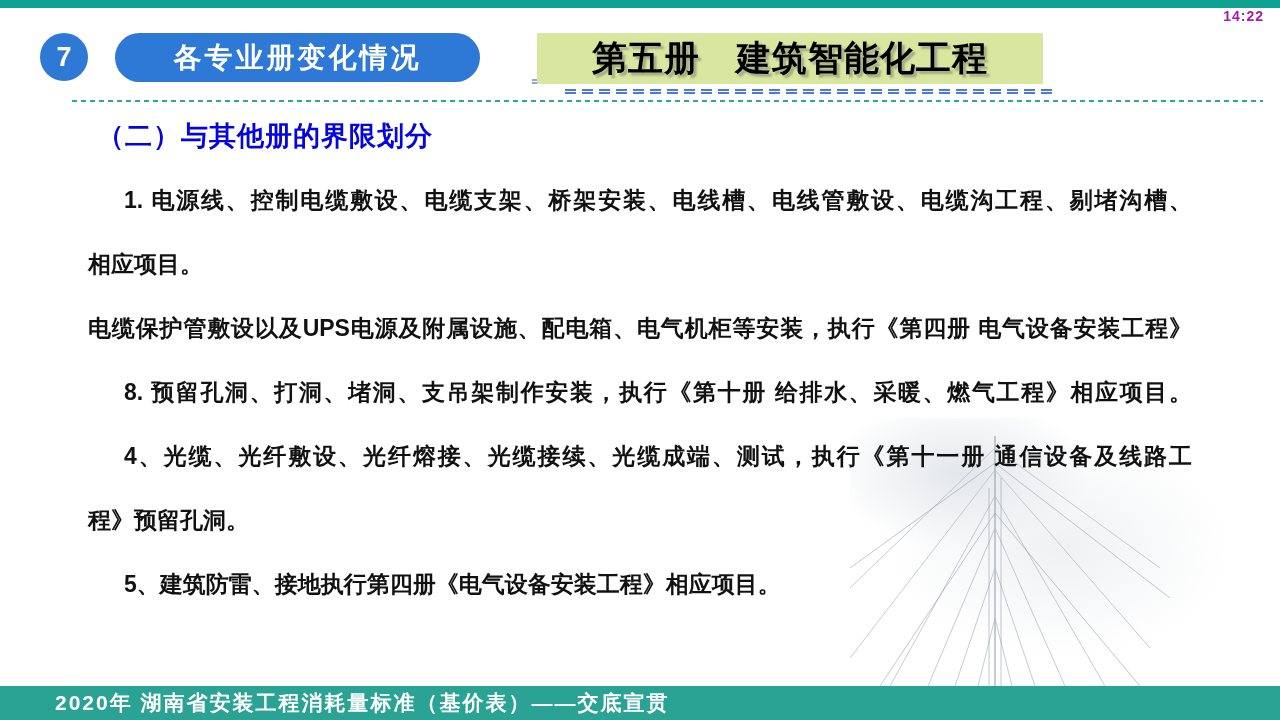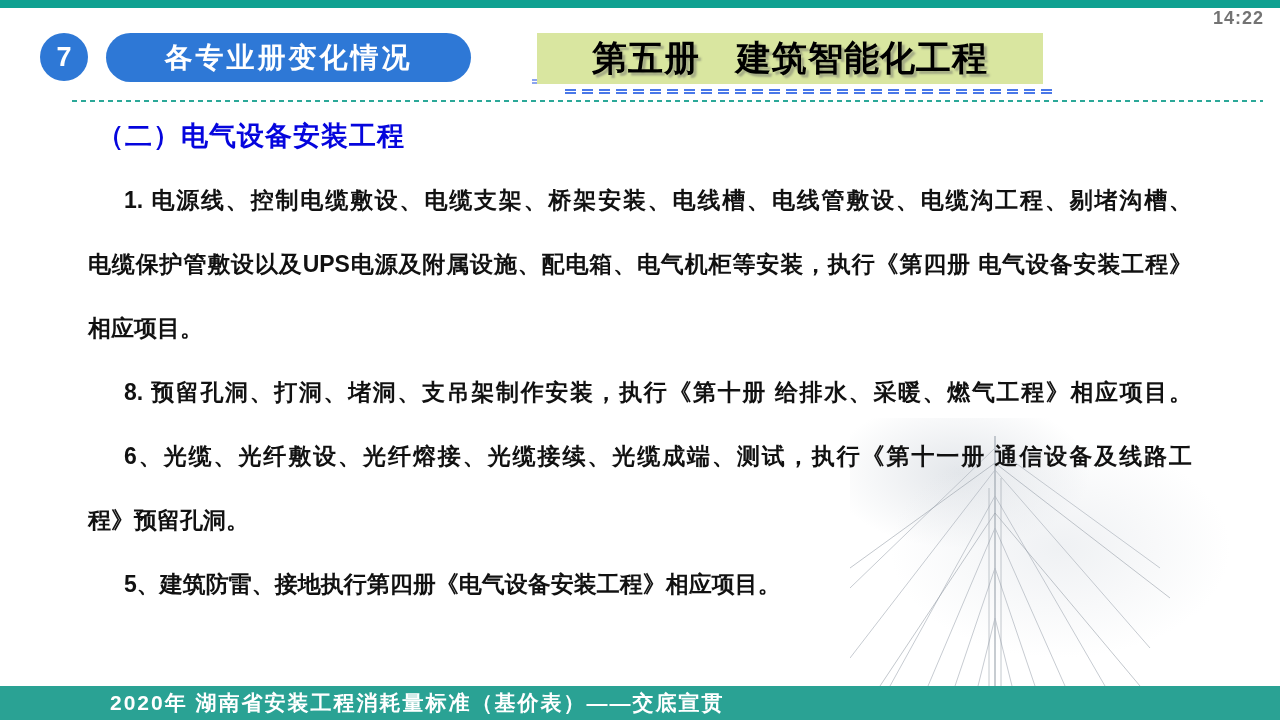--- a/index.html
+++ b/index.html
@@ -1,28 +1,28 @@
 <!DOCTYPE html>
 <html><head>
 <meta charset="utf-8">
 <style>
   html,body{margin:0;padding:0;background:#555;}
   .slide{
     position:relative;width:1280px;height:720px;background:#ffffff;overflow:hidden;
     font-family:"Liberation Sans","DejaVu Sans",sans-serif;
   }
   .topbar{position:absolute;left:0;top:0;width:100%;height:8px;background:#0fa191;}
-  .clock{position:absolute;top:8px;right:16px;font-size:18px;font-weight:bold;color:#737373;letter-spacing:1px;}
+  .clock{position:absolute;top:8px;right:16px;font-size:14px;font-weight:bold;color:#a21caf;letter-spacing:1px;}
   .badge{
     position:absolute;left:40px;top:33px;width:48px;height:48px;border-radius:50%;
     background:#2e78d6;color:#fff;font-size:27px;font-weight:bold;
     display:flex;align-items:center;justify-content:center;
   }
   .pill{
-    position:absolute;left:106px;top:33px;width:365px;height:49px;border-radius:25px;
+    position:absolute;left:115px;top:33px;width:365px;height:49px;border-radius:25px;
     background:#2e78d6;color:#fff;font-size:28px;font-weight:bold;letter-spacing:3px;
     display:flex;align-items:center;justify-content:center;
   }
   .title-wrap{position:absolute;left:530px;top:33px;width:520px;text-align:center;z-index:2;}
   .title{
     display:inline-block;background:#d9e6a0;padding:2px 55px;
     font-size:35px;font-weight:bold;color:#000;letter-spacing:1px;white-space:nowrap;
     text-shadow:3px 3px 2px rgba(100,100,100,.45);
   }
   .dash{
@@ -39,21 +39,21 @@
   .heading{position:absolute;left:97px;top:118px;font-size:27px;font-weight:bold;color:#0505dd;letter-spacing:1px;z-index:2;}
   .bodytext{position:absolute;left:88px;top:168px;width:1104px;z-index:2;}
   .line{height:64px;line-height:64px;font-size:23px;font-weight:bold;color:#111;}
   .line.ind{text-indent:36px;}
   .line.just{text-align:justify;text-align-last:justify;}
   .building{position:absolute;left:850px;top:418px;width:430px;height:268px;z-index:1;pointer-events:none;}
   .footer{
     position:absolute;left:0;bottom:0;width:100%;height:34px;background:#2aa294;z-index:3;
     display:flex;align-items:center;
   }
-  .footer span{margin-left:110px;color:#fff;font-size:21px;font-weight:bold;letter-spacing:2px;white-space:nowrap;}
+  .footer span{margin-left:55px;color:#fff;font-size:21px;font-weight:bold;letter-spacing:2px;white-space:nowrap;}
 </style>
 </head>
 <body>
 
 <div class="slide">
 
   <div class="topbar"></div>
 
   <div class="clock">14:22</div>
 
@@ -104,28 +104,28 @@
         <path d="M139,70 L139,268"></path>
         <path d="M151,60 L151,268"></path>
         <path d="M0,150 L145,45"></path>
         <path d="M30,268 L145,95"></path>
         <path d="M145,45 L320,180"></path>
         <path d="M145,95 L290,268"></path>
       </g>
     </svg>
   </div>
 
-  <div class="heading">（二）电气设备安装工程</div>
+  <div class="heading">（二）与其他册的界限划分</div>
 
   <div class="bodytext">
     <div class="line ind just">1. 电源线、控制电缆敷设、电缆支架、桥架安装、电线槽、电线管敷设、电缆沟工程、剔堵沟槽、</div>
+    <div class="line">相应项目。</div>
     <div class="line just">电缆保护管敷设以及UPS电源及附属设施、配电箱、电气机柜等安装，执行《第四册 电气设备安装工程》</div>
-    <div class="line">相应项目。</div>
     <div class="line ind just">8. 预留孔洞、打洞、堵洞、支吊架制作安装，执行《第十册 给排水、采暖、燃气工程》相应项目。</div>
-    <div class="line ind just">6、光缆、光纤敷设、光纤熔接、光缆接续、光缆成端、测试，执行《第十一册 通信设备及线路工</div>
+    <div class="line ind just">4、光缆、光纤敷设、光纤熔接、光缆接续、光缆成端、测试，执行《第十一册 通信设备及线路工</div>
     <div class="line">程》预留孔洞。</div>
     <div class="line ind">5、建筑防雷、接地执行第四册《电气设备安装工程》相应项目。</div>
   </div>
 
   <div class="footer">
     <span>2020年  湖南省安装工程消耗量标准（基价表）——交底宣贯</span>
   </div>
 
 </div>
 

